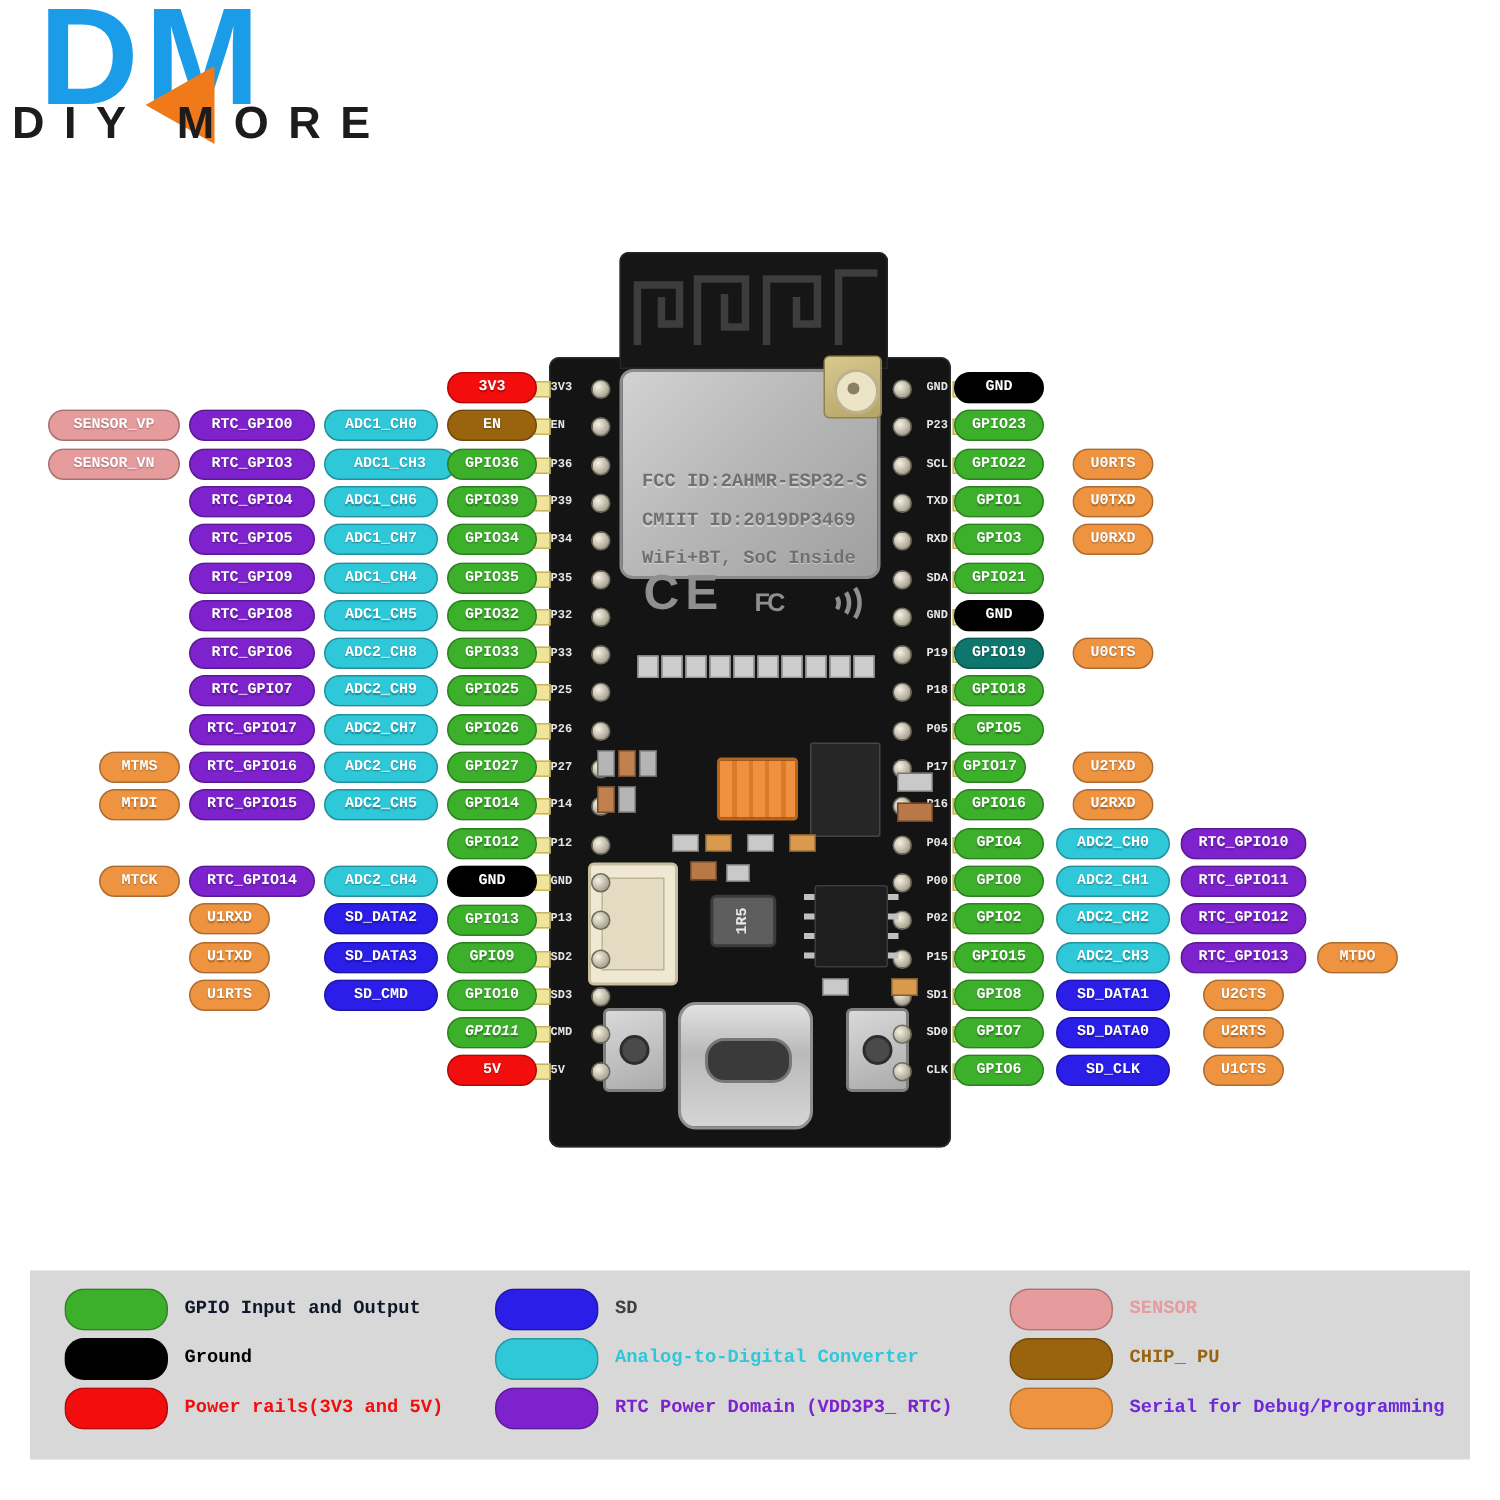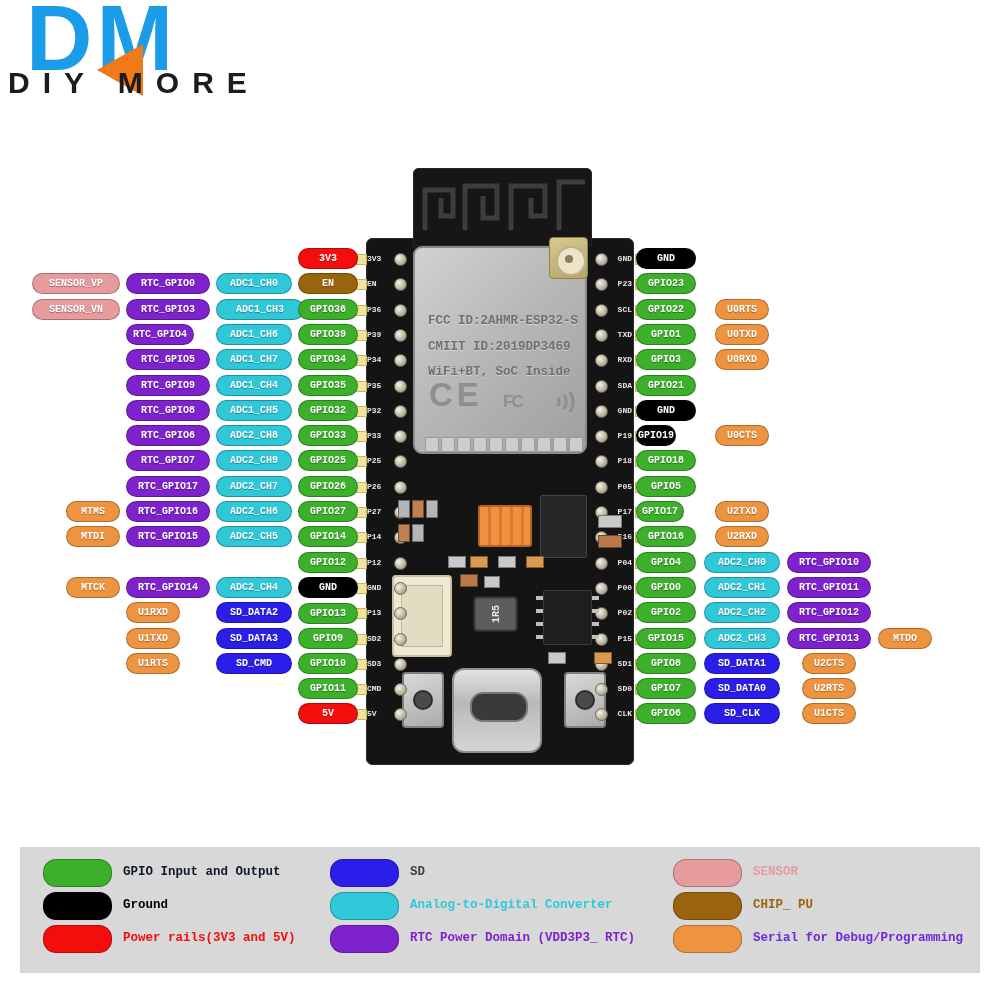--- a/index.html
+++ b/index.html
@@ -22,21 +22,21 @@
         display:flex;align-items:center;justify-content:center;white-space:nowrap;
         border:1px solid rgba(0,0,0,.28);box-sizing:border-box;
         text-shadow:0 1px 1px rgba(0,0,0,.35);}
 
   
   .abs{position:absolute;box-sizing:border-box;}
   #pcb{left:366px;top:238px;width:268px;height:527px;background:#141414;border-radius:7px;
        box-shadow:0 0 0 1px #2a2a2a inset;}
   #antenna{left:413px;top:168px;width:179px;height:78px;background:#161616;border-radius:6px 6px 0 0;
            box-shadow:0 0 0 1px #262626 inset;}
-  #shield{left:413px;top:246px;width:174px;height:208px;border-radius:9px;
+  #shield{left:413px;top:246px;width:174px;height:140px;border-radius:9px;
           background:linear-gradient(135deg,#d2d2d2 0%,#b8b8b8 45%,#9f9f9f 100%);
           border:2px solid #8b8b8b;}
   .shield-line{position:absolute;left:13px;color:#707070;white-space:nowrap;
                font:bold 12.5px "Liberation Mono","DejaVu Sans Mono",monospace;
                text-shadow:0 1px 0 rgba(255,255,255,.4);}
   #ce-mark{position:absolute;left:14px;top:128px;font-family:"Liberation Sans",sans-serif;
            font-size:33px;font-weight:700;color:#8f8f8f;letter-spacing:4px;}
   #fcc-mark{position:absolute;left:88px;top:144px;font-family:"Liberation Sans",sans-serif;
             font-size:17px;font-weight:800;color:#8f8f8f;letter-spacing:-2px;}
   #ufl{left:549px;top:237px;width:39px;height:42px;background:linear-gradient(160deg,#d8c98e,#b5a468);
@@ -279,21 +279,21 @@
   <div id="pills">
       <div class="pill" style="left: 298px; top: 248px; width: 60px; background: rgb(244, 13, 13);">3V3</div>
       <div class="pill" style="left: 32px; top: 273.3px; width: 88px; background: rgb(230, 155, 157);">SENSOR_VP</div>
       <div class="pill" style="left: 126px; top: 273.3px; width: 84px; background: rgb(125, 34, 204);">RTC_GPIO0</div>
       <div class="pill" style="left: 216px; top: 273.3px; width: 76px; background: rgb(46, 200, 217);">ADC1_CH0</div>
       <div class="pill" style="left: 298px; top: 273.3px; width: 60px; background: rgb(154, 100, 15);">EN</div>
       <div class="pill" style="left: 32px; top: 298.6px; width: 88px; background: rgb(230, 155, 157);">SENSOR_VN</div>
       <div class="pill" style="left: 126px; top: 298.6px; width: 84px; background: rgb(125, 34, 204);">RTC_GPIO3</div>
       <div class="pill" style="left: 216px; top: 298.6px; width: 88px; background: rgb(46, 200, 217);">ADC1_CH3</div>
       <div class="pill" style="left: 298px; top: 298.6px; width: 60px; background: rgb(60, 176, 43);">GPIO36</div>
-      <div class="pill" style="left: 126px; top: 323.9px; width: 68px; background: rgb(125, 34, 204);">RTC_GPIO4</div>
+      <div class="pill" style="left: 126px; top: 323.9px; width: 84px; background: rgb(125, 34, 204);">RTC_GPIO4</div>
       <div class="pill" style="left: 216px; top: 323.9px; width: 76px; background: rgb(46, 200, 217);">ADC1_CH6</div>
       <div class="pill" style="left: 298px; top: 323.9px; width: 60px; background: rgb(60, 176, 43);">GPIO39</div>
       <div class="pill" style="left: 126px; top: 349.2px; width: 84px; background: rgb(125, 34, 204);">RTC_GPIO5</div>
       <div class="pill" style="left: 216px; top: 349.2px; width: 76px; background: rgb(46, 200, 217);">ADC1_CH7</div>
       <div class="pill" style="left: 298px; top: 349.2px; width: 60px; background: rgb(60, 176, 43);">GPIO34</div>
       <div class="pill" style="left: 126px; top: 374.5px; width: 84px; background: rgb(125, 34, 204);">RTC_GPIO9</div>
       <div class="pill" style="left: 216px; top: 374.5px; width: 76px; background: rgb(46, 200, 217);">ADC1_CH4</div>
       <div class="pill" style="left: 298px; top: 374.5px; width: 60px; background: rgb(60, 176, 43);">GPIO35</div>
       <div class="pill" style="left: 126px; top: 399.8px; width: 84px; background: rgb(125, 34, 204);">RTC_GPIO8</div>
       <div class="pill" style="left: 216px; top: 399.8px; width: 76px; background: rgb(46, 200, 217);">ADC1_CH5</div>
@@ -322,33 +322,33 @@
       <div class="pill" style="left: 298px; top: 576.9px; width: 60px; background: rgb(0, 0, 0);">GND</div>
       <div class="pill" style="left: 126px; top: 602.2px; width: 54px; background: rgb(238, 148, 64);">U1RXD</div>
       <div class="pill" style="left: 216px; top: 602.2px; width: 76px; background: rgb(42, 30, 232);">SD_DATA2</div>
       <div class="pill" style="left: 298px; top: 603px; width: 60px; background: rgb(60, 176, 43);">GPIO13</div>
       <div class="pill" style="left: 126px; top: 627.5px; width: 54px; background: rgb(238, 148, 64);">U1TXD</div>
       <div class="pill" style="left: 216px; top: 627.5px; width: 76px; background: rgb(42, 30, 232);">SD_DATA3</div>
       <div class="pill" style="left: 298px; top: 627.5px; width: 60px; background: rgb(60, 176, 43);">GPIO9</div>
       <div class="pill" style="left: 126px; top: 652.8px; width: 54px; background: rgb(238, 148, 64);">U1RTS</div>
       <div class="pill" style="left: 216px; top: 652.8px; width: 76px; background: rgb(42, 30, 232);">SD_CMD</div>
       <div class="pill" style="left: 298px; top: 652.8px; width: 60px; background: rgb(60, 176, 43);">GPIO10</div>
-      <div class="pill" style="left: 298px; top: 678.1px; width: 60px; background: rgb(60, 176, 43);">GPIO11</div>
+      <div class="pill" style="left: 298px; top: 678.1px; width: 60px; background: rgb(60, 176, 43); font-style: italic;">GPIO11</div>
       <div class="pill" style="left: 298px; top: 703.4px; width: 60px; background: rgb(244, 13, 13);">5V</div>
       <div class="pill" style="left: 636px; top: 248px; width: 60px; background: rgb(0, 0, 0);">GND</div>
       <div class="pill" style="left: 636px; top: 273.3px; width: 60px; background: rgb(60, 176, 43);">GPIO23</div>
       <div class="pill" style="left: 636px; top: 298.6px; width: 60px; background: rgb(60, 176, 43);">GPIO22</div>
       <div class="pill" style="left: 715px; top: 298.6px; width: 54px; background: rgb(238, 148, 64);">U0RTS</div>
       <div class="pill" style="left: 636px; top: 323.9px; width: 60px; background: rgb(60, 176, 43);">GPIO1</div>
       <div class="pill" style="left: 715px; top: 323.9px; width: 54px; background: rgb(238, 148, 64);">U0TXD</div>
       <div class="pill" style="left: 636px; top: 349.2px; width: 60px; background: rgb(60, 176, 43);">GPIO3</div>
       <div class="pill" style="left: 715px; top: 349.2px; width: 54px; background: rgb(238, 148, 64);">U0RXD</div>
       <div class="pill" style="left: 636px; top: 374.5px; width: 60px; background: rgb(60, 176, 43);">GPIO21</div>
       <div class="pill" style="left: 636px; top: 399.8px; width: 60px; background: rgb(0, 0, 0);">GND</div>
-      <div class="pill" style="left: 636px; top: 425.1px; width: 40px; background: #000000;">GPIO19</div>
+      <div class="pill" style="left: 636px; top: 425.1px; width: 60px; background: #0f766e;">GPIO19</div>
       <div class="pill" style="left: 715px; top: 425.1px; width: 54px; background: rgb(238, 148, 64);">U0CTS</div>
       <div class="pill" style="left: 636px; top: 450.4px; width: 60px; background: rgb(60, 176, 43);">GPIO18</div>
       <div class="pill" style="left: 636px; top: 475.7px; width: 60px; background: rgb(60, 176, 43);">GPIO5</div>
       <div class="pill" style="left: 636px; top: 501px; width: 48px; background: rgb(60, 176, 43);">GPIO17</div>
       <div class="pill" style="left: 715px; top: 501px; width: 54px; background: rgb(238, 148, 64);">U2TXD</div>
       <div class="pill" style="left: 636px; top: 526.3px; width: 60px; background: rgb(60, 176, 43);">GPIO16</div>
       <div class="pill" style="left: 715px; top: 526.3px; width: 54px; background: rgb(238, 148, 64);">U2RXD</div>
       <div class="pill" style="left: 636px; top: 551.6px; width: 60px; background: rgb(60, 176, 43);">GPIO4</div>
       <div class="pill" style="left: 704px; top: 551.6px; width: 76px; background: rgb(46, 200, 217);">ADC2_CH0</div>
       <div class="pill" style="left: 787px; top: 551.6px; width: 84px; background: rgb(125, 34, 204);">RTC_GPIO10</div>

